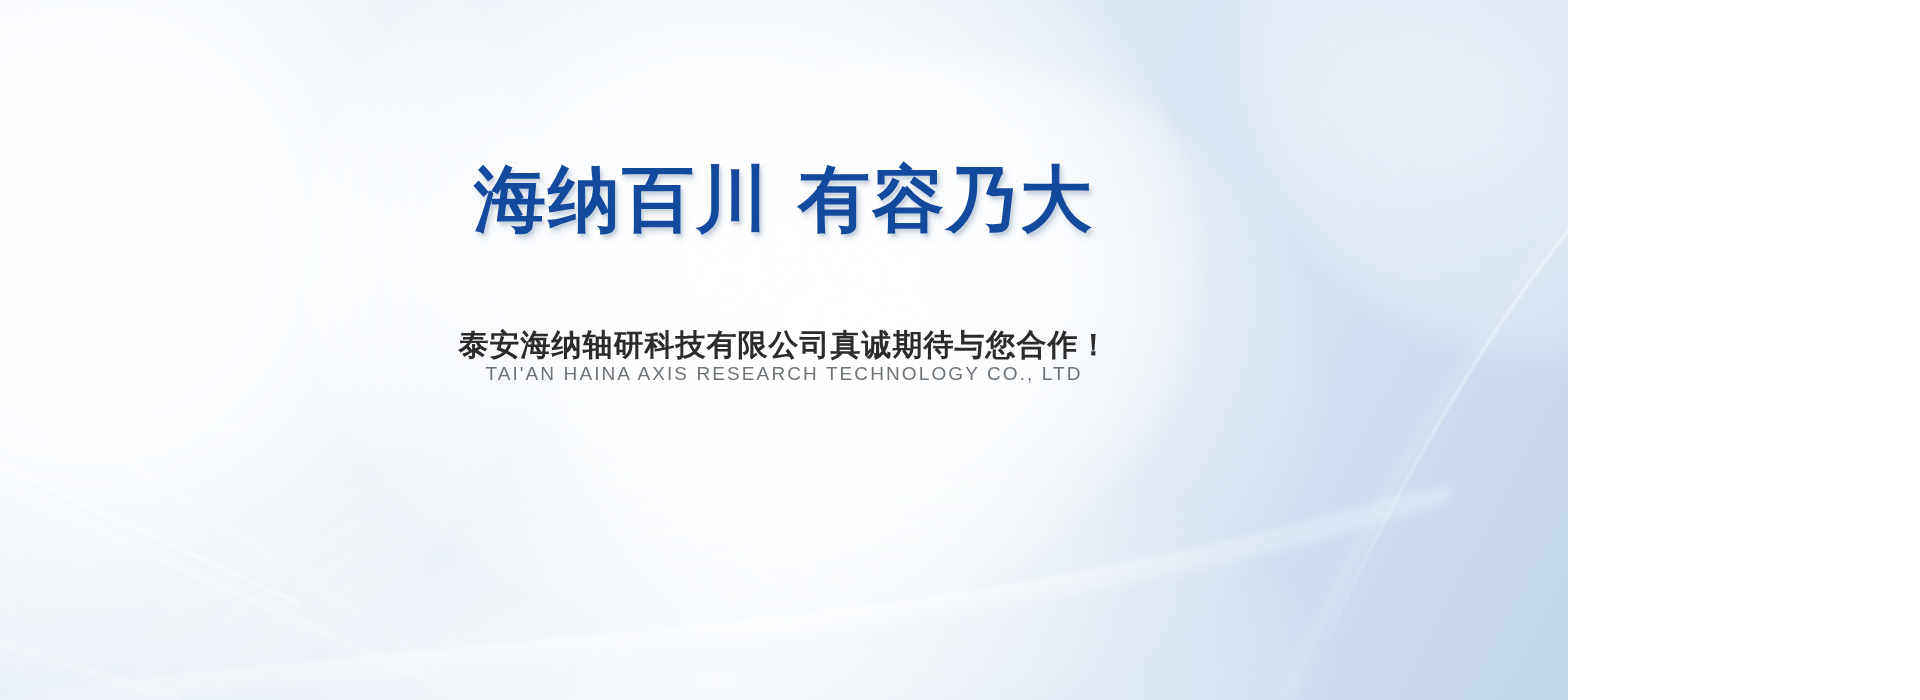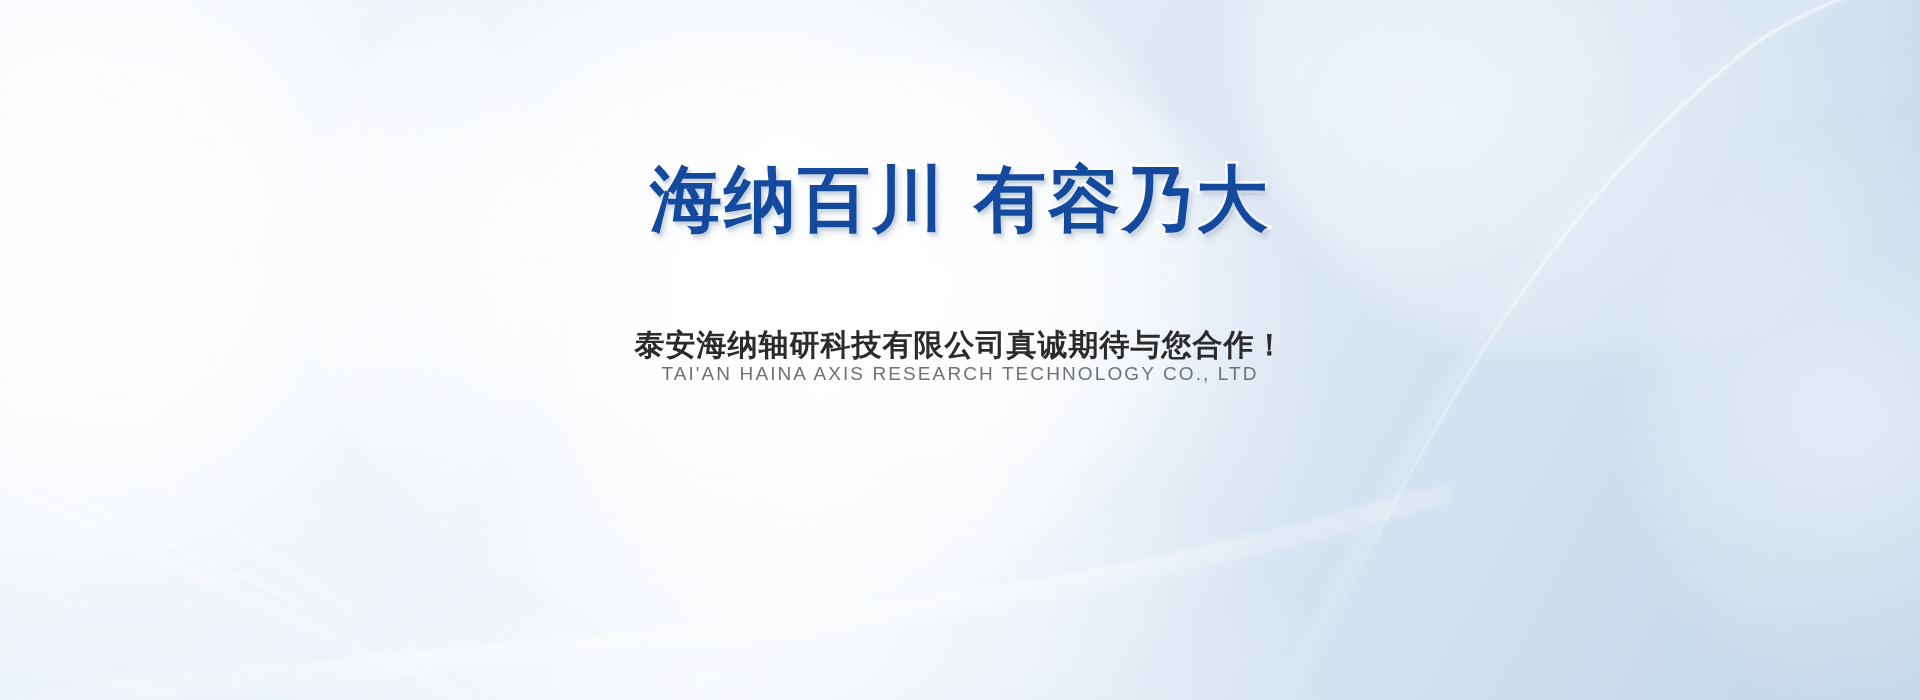--- a/index.html
+++ b/index.html
@@ -7,21 +7,21 @@
     margin: 0;
     padding: 0;
     background: #ffffff;
   }
   body {
     font-family: "Liberation Sans", "DejaVu Sans", sans-serif;
   }
 
   .banner {
     position: relative;
-    width: 1920px;
+    width: 1568px;
     height: 700px;
     overflow: hidden;
     
     background:
       linear-gradient(118deg,
         #eef3fa 0%,
         #e9f0f8 16%,
         #e6eef7 30%,
         #e2ebf5 45%,
         #dde8f4 58%,

